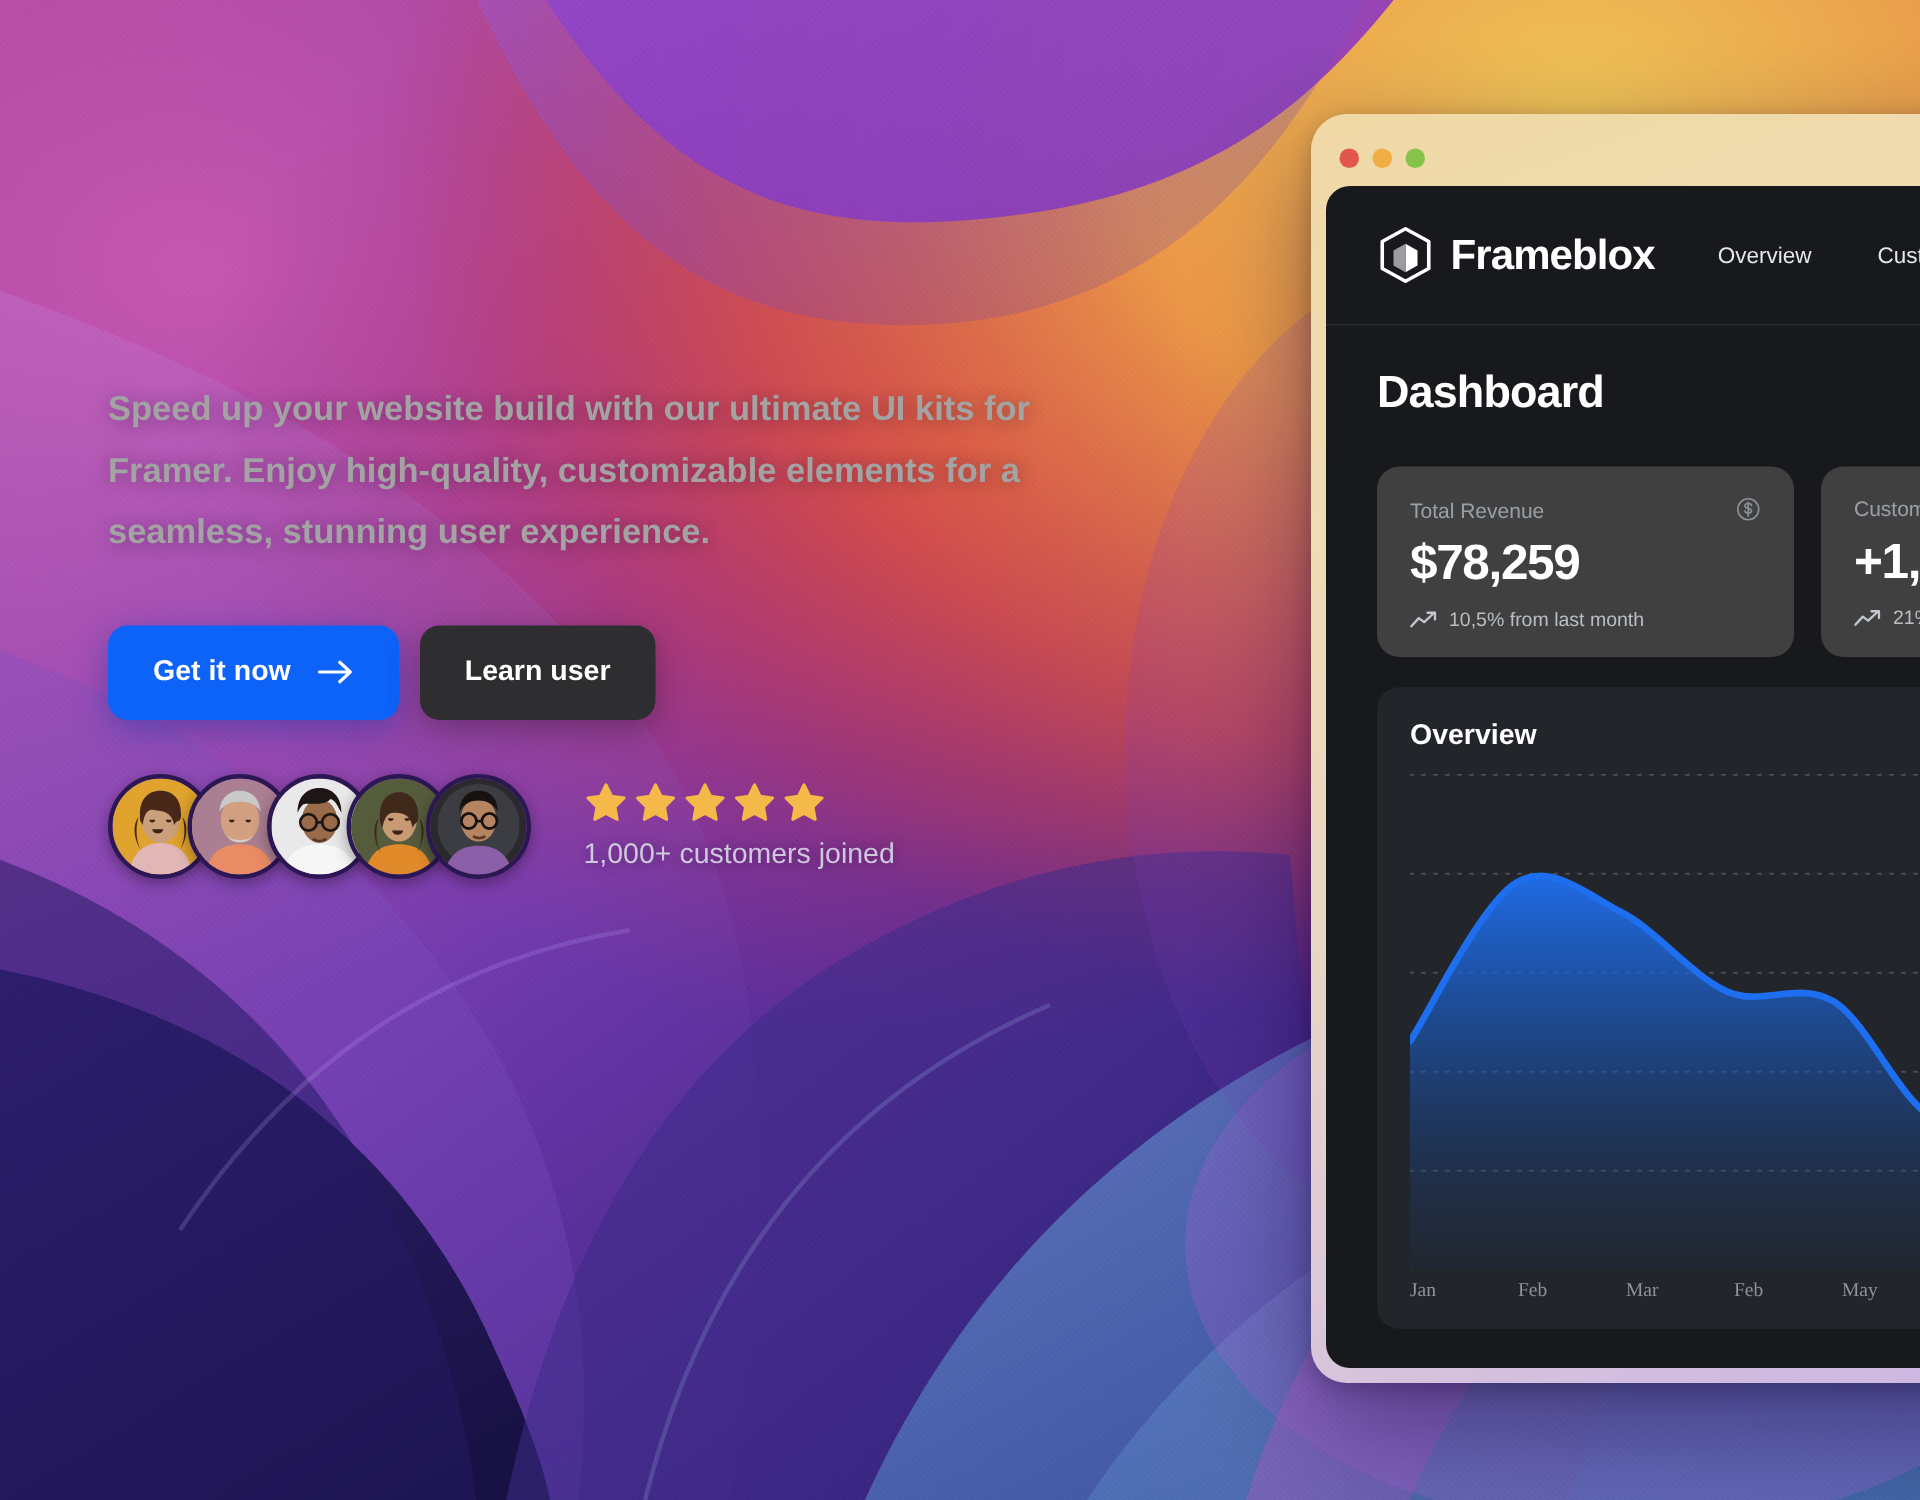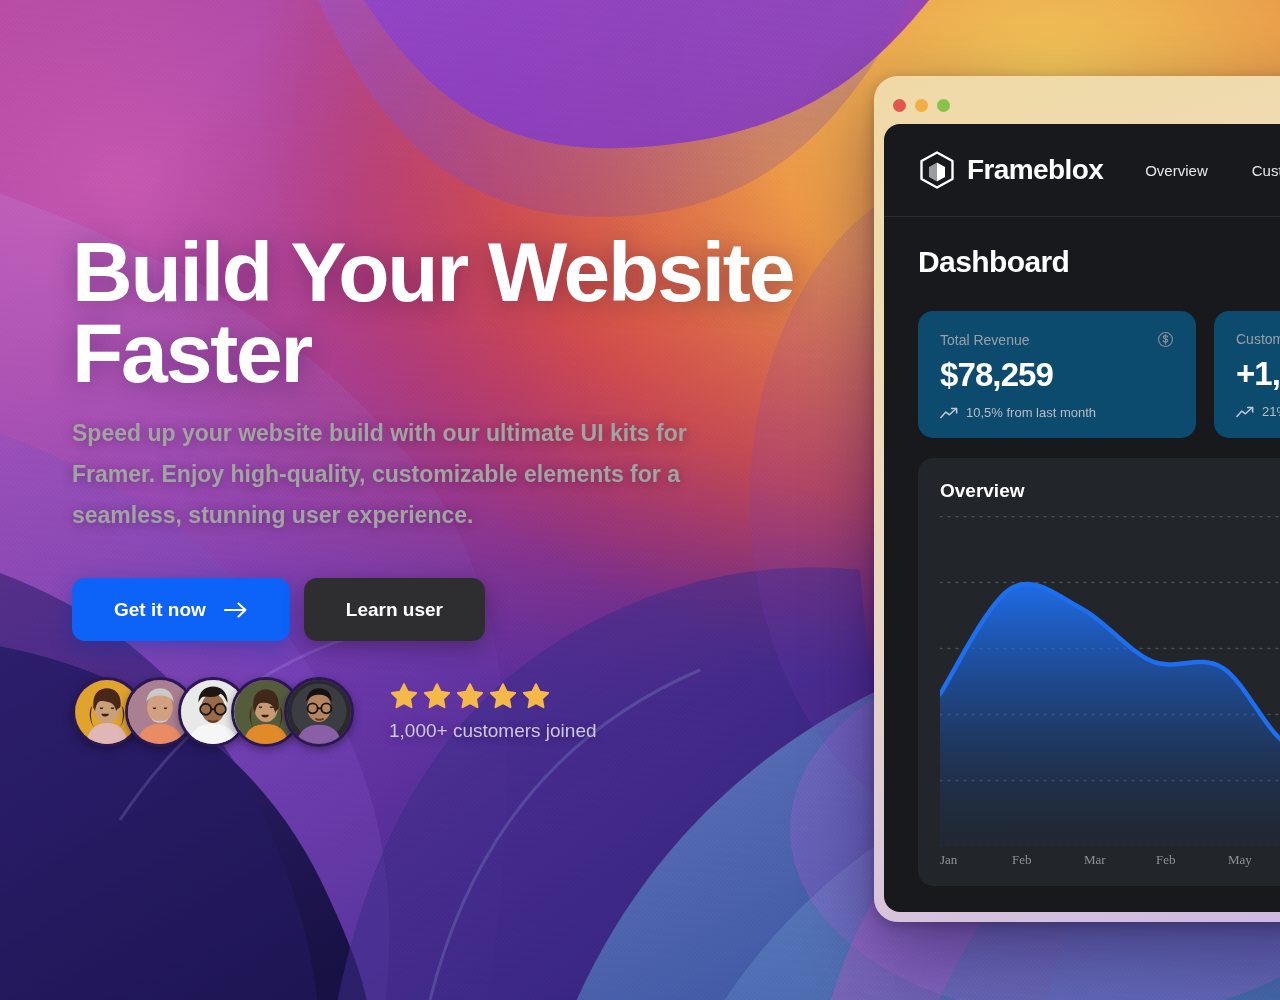--- a/index.html
+++ b/index.html
@@ -33,21 +33,21 @@
   .sub{
     margin-top:20px; font-size:23px; line-height:1.78;
     color:#a3a3a3; max-width:690px; font-weight:700;
     text-shadow:0 1px 12px rgba(20,0,40,.35);
   }
   .btnrow{ margin-top:42px; display:flex; gap:14px; align-items:center; }
   .btn{
     border:none; cursor:pointer; border-radius:13px;
     font-family:inherit; font-size:19px; font-weight:700; color:#fff;
     display:inline-flex; align-items:center; gap:18px;
-    padding:0 42px; height:63px; white-space:nowrap;
+    padding:0 30px; height:63px; white-space:nowrap;
   }
   .btn-primary{ background:#0d62f7; box-shadow:0 6px 22px rgba(8,50,160,.40); }
   .btn-primary svg{ display:block; }
   .btn-secondary{ background:#2e2e30; box-shadow:0 6px 22px rgba(0,0,0,.30); }
 
   
   .social{ margin-top:36px; display:flex; align-items:center; }
   .avatars{ display:flex; }
   .av{
     width:70px; height:70px; border-radius:50%;
@@ -91,21 +91,21 @@
   .brand{ display:flex; align-items:center; gap:11px; }
   .brand-name{ font-size:28px; font-weight:700; color:#fff; letter-spacing:-.6px; }
   .navlinks{ display:flex; gap:44px; margin-left:42px; }
   .navlink{ font-size:15px; color:#e6e7ea; cursor:pointer; white-space:nowrap; }
 
   .body-area{ padding:28px 0 0 34px; }
   .dash-title{ font-size:30px; font-weight:700; color:#fff; letter-spacing:-.6px; }
 
   .cards{ display:flex; gap:18px; margin-top:32px; }
   .card{
-    background:#0c4a6e; border-radius:15px; padding:20px 22px 18px;
+    background:#404040; border-radius:15px; padding:20px 22px 18px;
     width:278px; flex:0 0 auto;
   }
   .card-head{ display:flex; justify-content:space-between; align-items:center; }
   .card-label{ font-size:14px; color:#9aa0a8; }
   .card-value{ font-size:33px; font-weight:700; color:#fff; margin-top:8px; letter-spacing:-.9px; }
   .card-delta{ display:flex; align-items:center; gap:8px; margin-top:11px; font-size:13px; color:#b9bec5; }
 
   .chart-card{
     background:#22252a; border-radius:15px; margin-top:20px;
     width:446px; height:428px; padding:22px 0 0 22px; position:relative;
@@ -200,21 +200,20 @@
     <ellipse cx="1090" cy="830" rx="300" ry="190" fill="#a15fd0" opacity=".30"></ellipse>
     <ellipse cx="980" cy="500" rx="230" ry="330" fill="#7a3fb8" opacity=".16"></ellipse>
 
     <path d="M120,820 C200,700 300,640 420,620" stroke="#b79cf0" stroke-width="3" fill="none" opacity=".22"></path>
     <path d="M430,1000 C470,840 560,730 700,670" stroke="#9fc3ea" stroke-width="3" fill="none" opacity=".20"></path>
   </svg>
   <div class="weave"></div>
 </div>
 
 <div class="hero">
-  <h1 class="headline">Build Your Website Faster</h1>
   <p class="sub">Speed up your website build with our ultimate UI kits for Framer. Enjoy high-quality, customizable elements for a seamless, stunning user experience.</p>
 
   <div class="btnrow">
     <button class="btn btn-primary">
       <span>Get it now</span>
       <svg width="24" height="16" viewBox="0 0 24 16">
         <path d="M1 8 H21 M14.5 1.5 L21.5 8 L14.5 14.5" stroke="#fff" stroke-width="2.1" fill="none" stroke-linecap="round" stroke-linejoin="round"></path>
       </svg>
     </button>
     <button class="btn btn-secondary">

